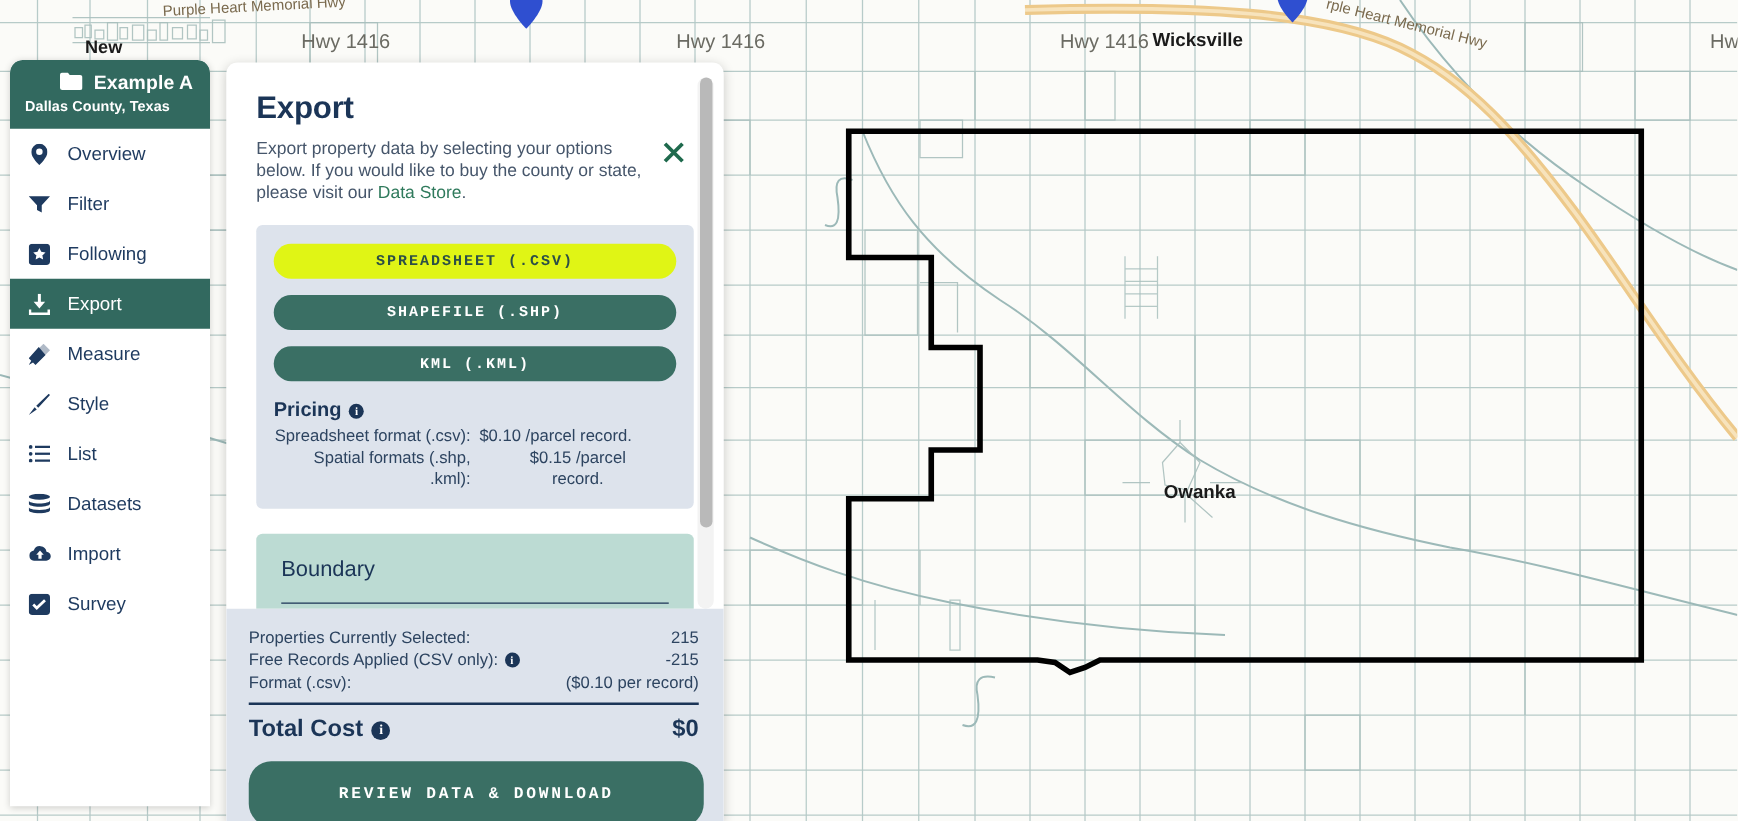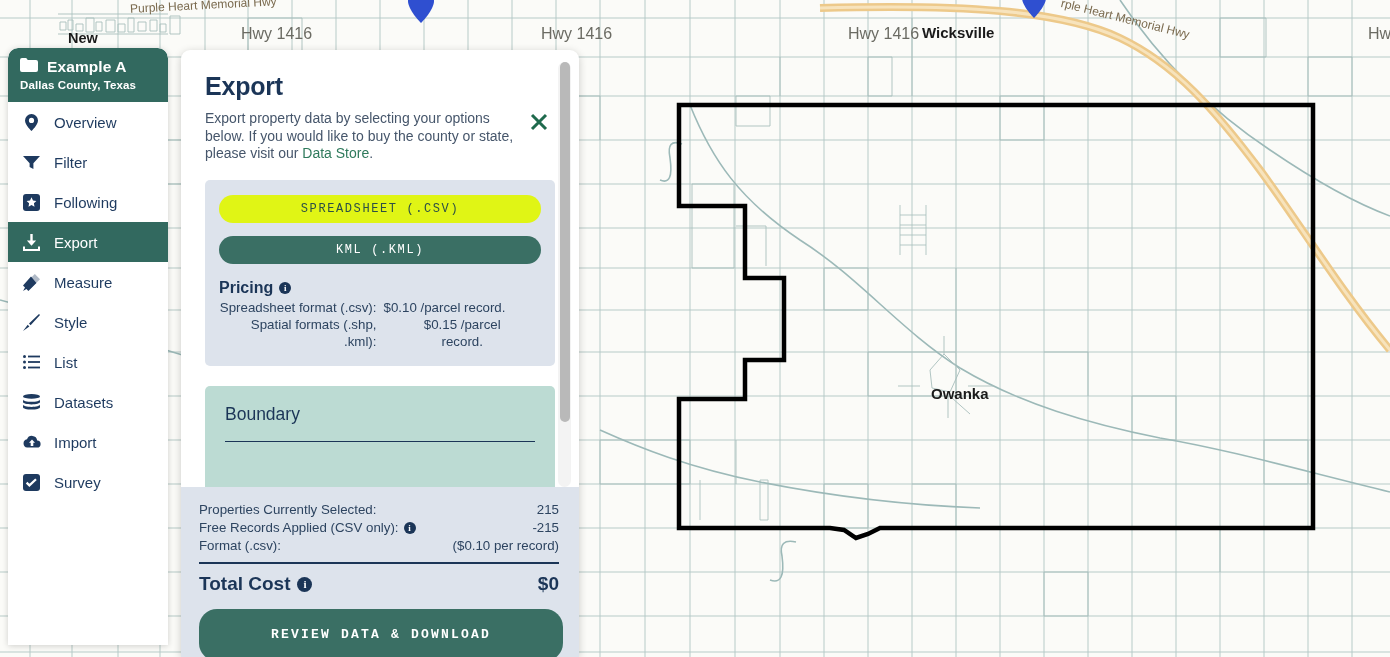--- a/index.html
+++ b/index.html
@@ -33,21 +33,21 @@
     border-radius: 10px 10px 0 0;
     box-shadow: 0 1px 6px rgba(0,0,0,.18);
     overflow: hidden;
     z-index: 20;
   }
   .sb-head {
     background: #32695f; color: #fff;
     padding: 10px 12px 11px 12px;
     border-radius: 10px 10px 0 0;
   }
-  .sb-head-row { display: flex; align-items: flex-start; gap: 9px; }
+  .sb-head-row { display: flex; align-items: flex-start; gap: 9px; margin-left: 28px; }
   .sb-title { font-size: 15.5px; font-weight: bold; letter-spacing: .1px; }
   .sb-sub { font-size: 11.5px; font-weight: bold; margin-top: 3px; letter-spacing: .1px; }
   .sb-item {
     display: flex; align-items: center; gap: 13px;
     height: 40px; padding: 0 14px;
     color: #1e3a5f; font-size: 15px;
     cursor: pointer;
   }
   .sb-item .ico { width: 19px; display: flex; align-items: center; justify-content: center; flex: 0 0 19px; }
   .sb-item.active { background: #32695f; color: #fff; }
@@ -82,21 +82,21 @@
   .ex-desc a { color: #2f7a5c; text-decoration: none; }
 
   .fmt-box {
     margin-top: 17px; background: #dde3ec; border-radius: 5px;
     padding: 15px 14px 16px 14px;
   }
   .fmt-btn {
     display: block; width: 100%; height: 28px; line-height: 28px;
     border: none; border-radius: 14px;
     font-family: "Liberation Mono", monospace;
-    font-size: 12px; font-weight: normal; letter-spacing: 1.6px;
+    font-size: 12px; font-weight: bold; letter-spacing: 1.6px;
     text-align: center; cursor: pointer; margin-bottom: 13px;
   }
   .fmt-btn.sel { background: #e0f515; color: #2c4f46; }
   .fmt-btn.un  { background: #3a6f64; color: #ffffff; }
   .fmt-btn:last-of-type { margin-bottom: 0; }
 
   .pricing-h {
     display: flex; align-items: center; gap: 6px;
     font-size: 16px; font-weight: bold; color: #1b3557;
     margin: 15px 0 2px 0;
@@ -387,20 +387,21 @@
     <div id="panel-scroll">
       <div class="panel-inner">
         <div class="ex-title">Export</div>
 
         <div class="ex-desc">
           <span>Export property data by selecting your options below. If you would like to buy the county or state, please visit our </span><a href="#">Data Store</a><span>.</span>
         </div>
 
         <div class="fmt-box">
           <button class="fmt-btn sel">SPREADSHEET (.CSV)</button>
+          <button class="fmt-btn un">SHAPEFILE (.SHP)</button>
           <button class="fmt-btn un">KML (.KML)</button>
 
           <div class="pricing-h">
             <span>Pricing</span>
             <span class="info-i">i</span>
           </div>
 
           <div class="price-grid">
             <div class="l">Spreadsheet format (.csv):</div>
             <div class="r">$0.10 /parcel record.</div>

